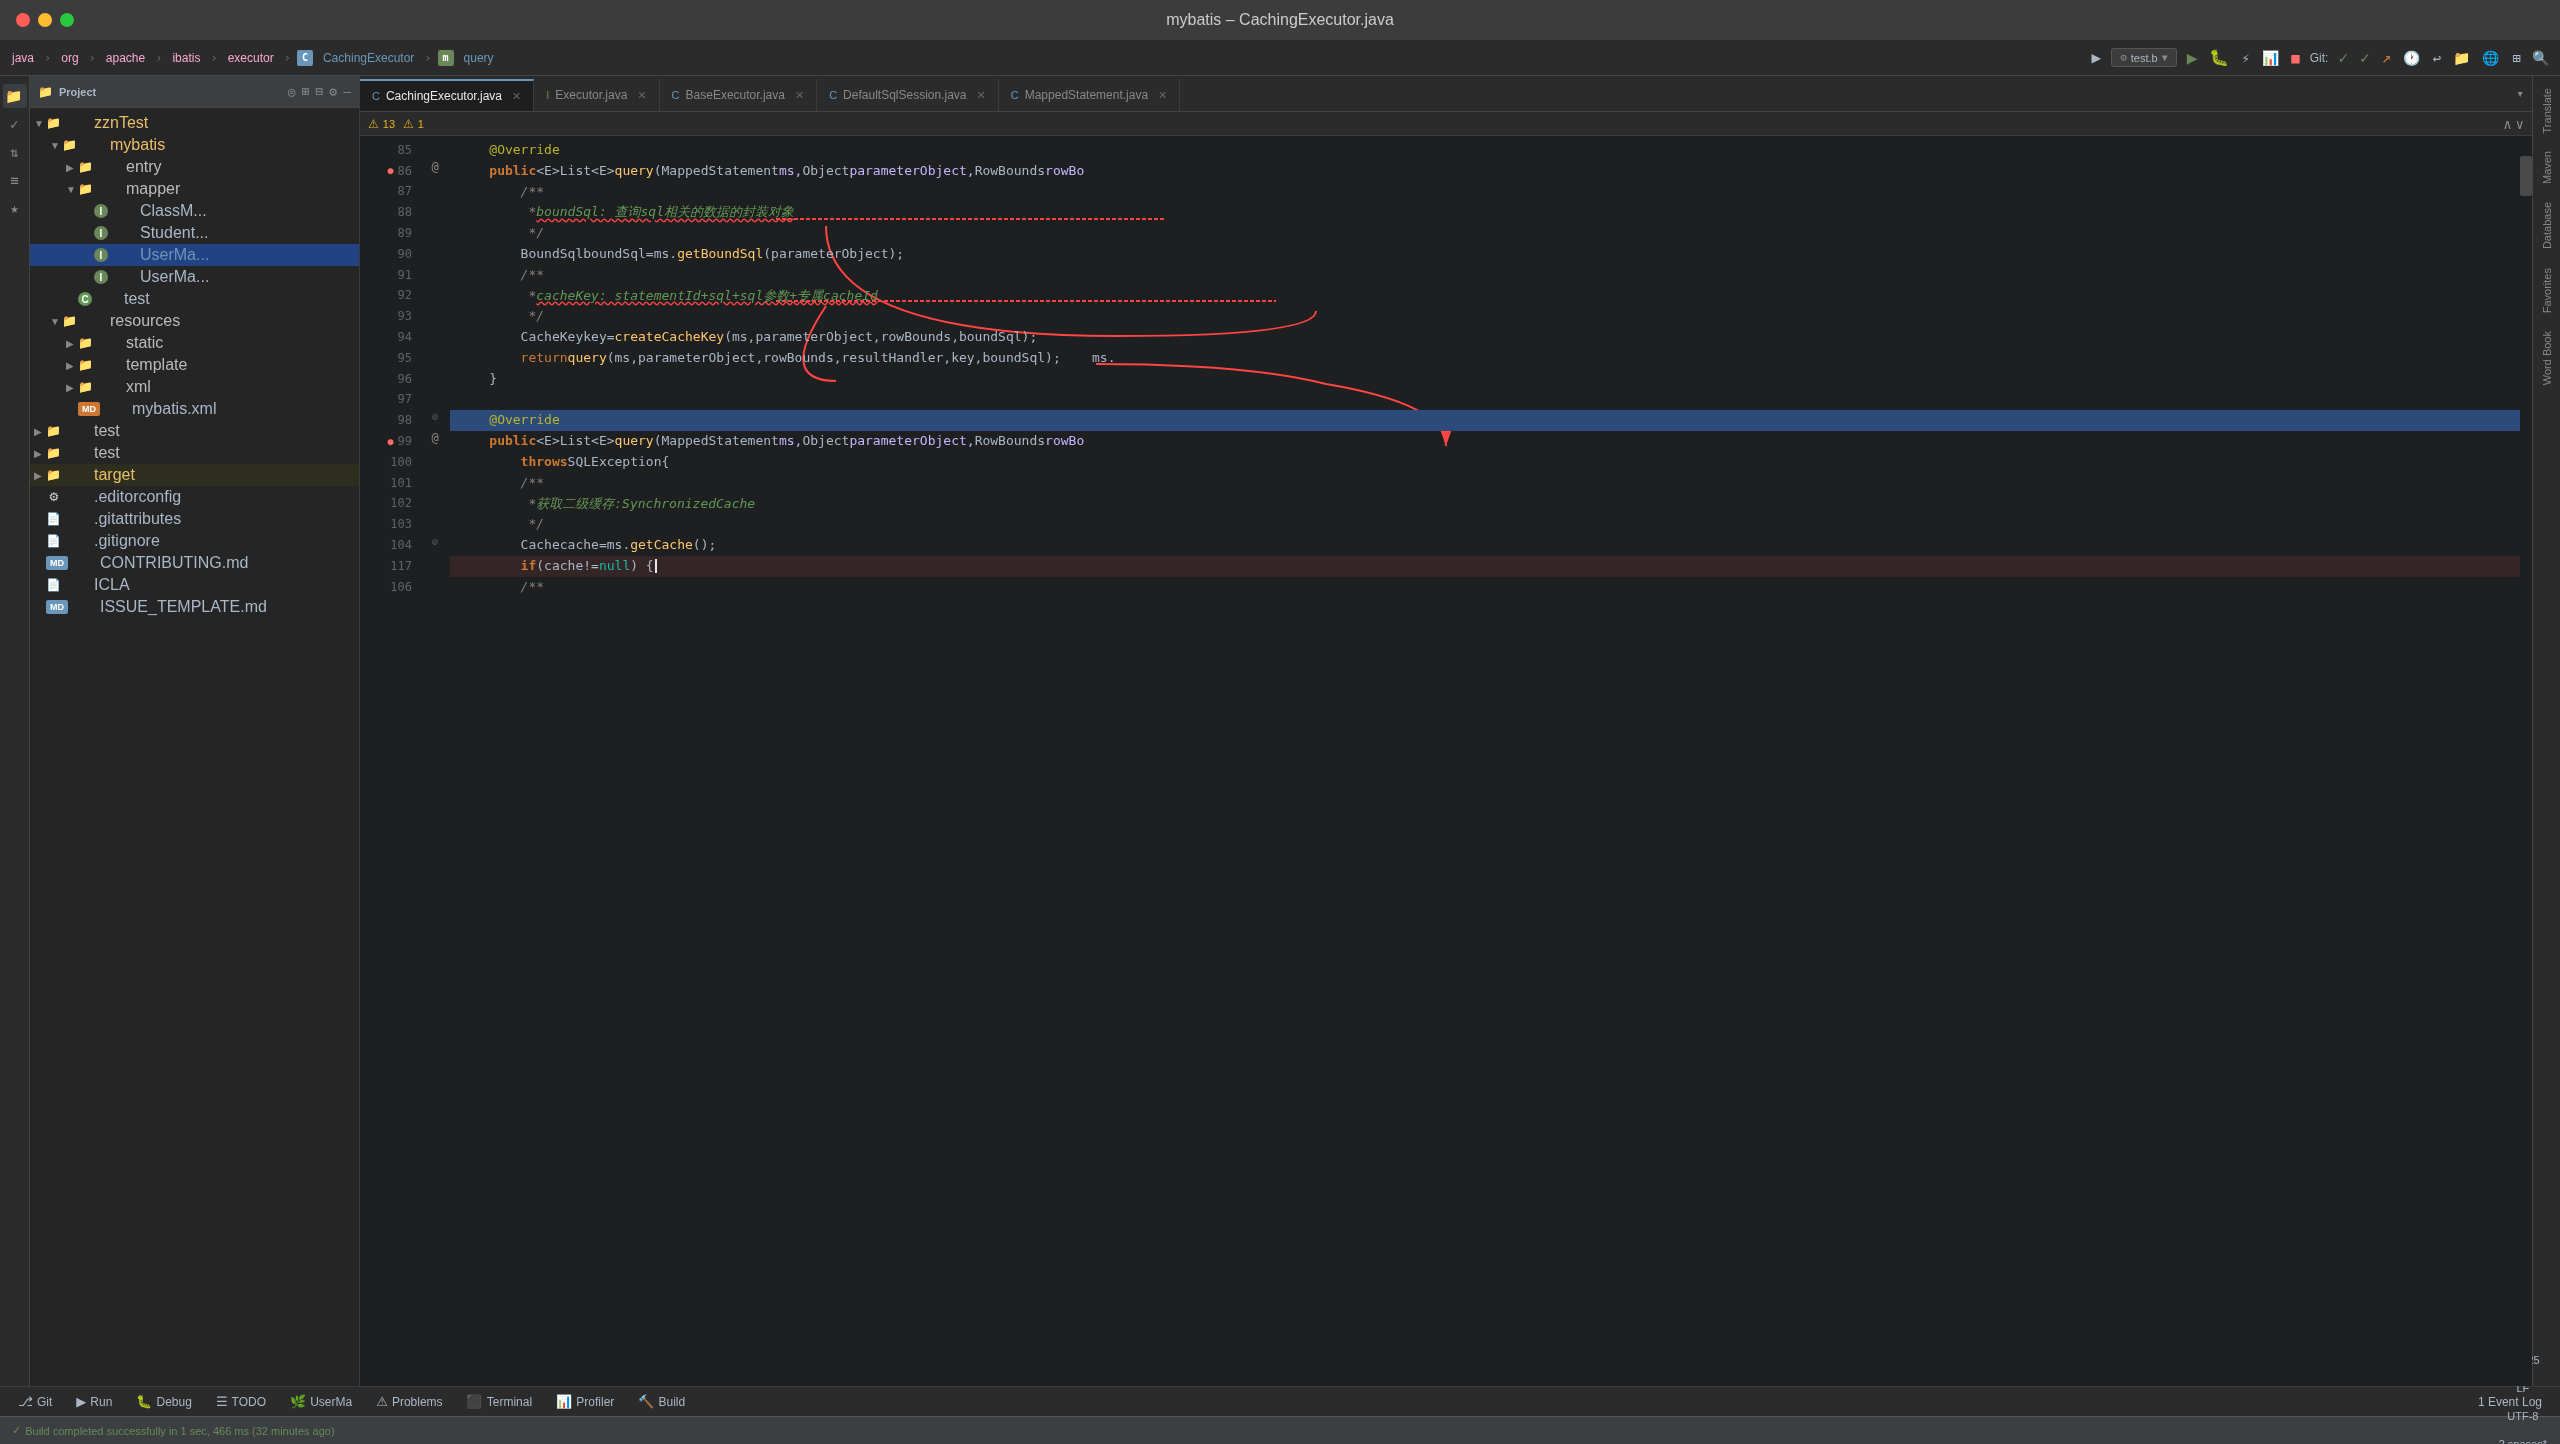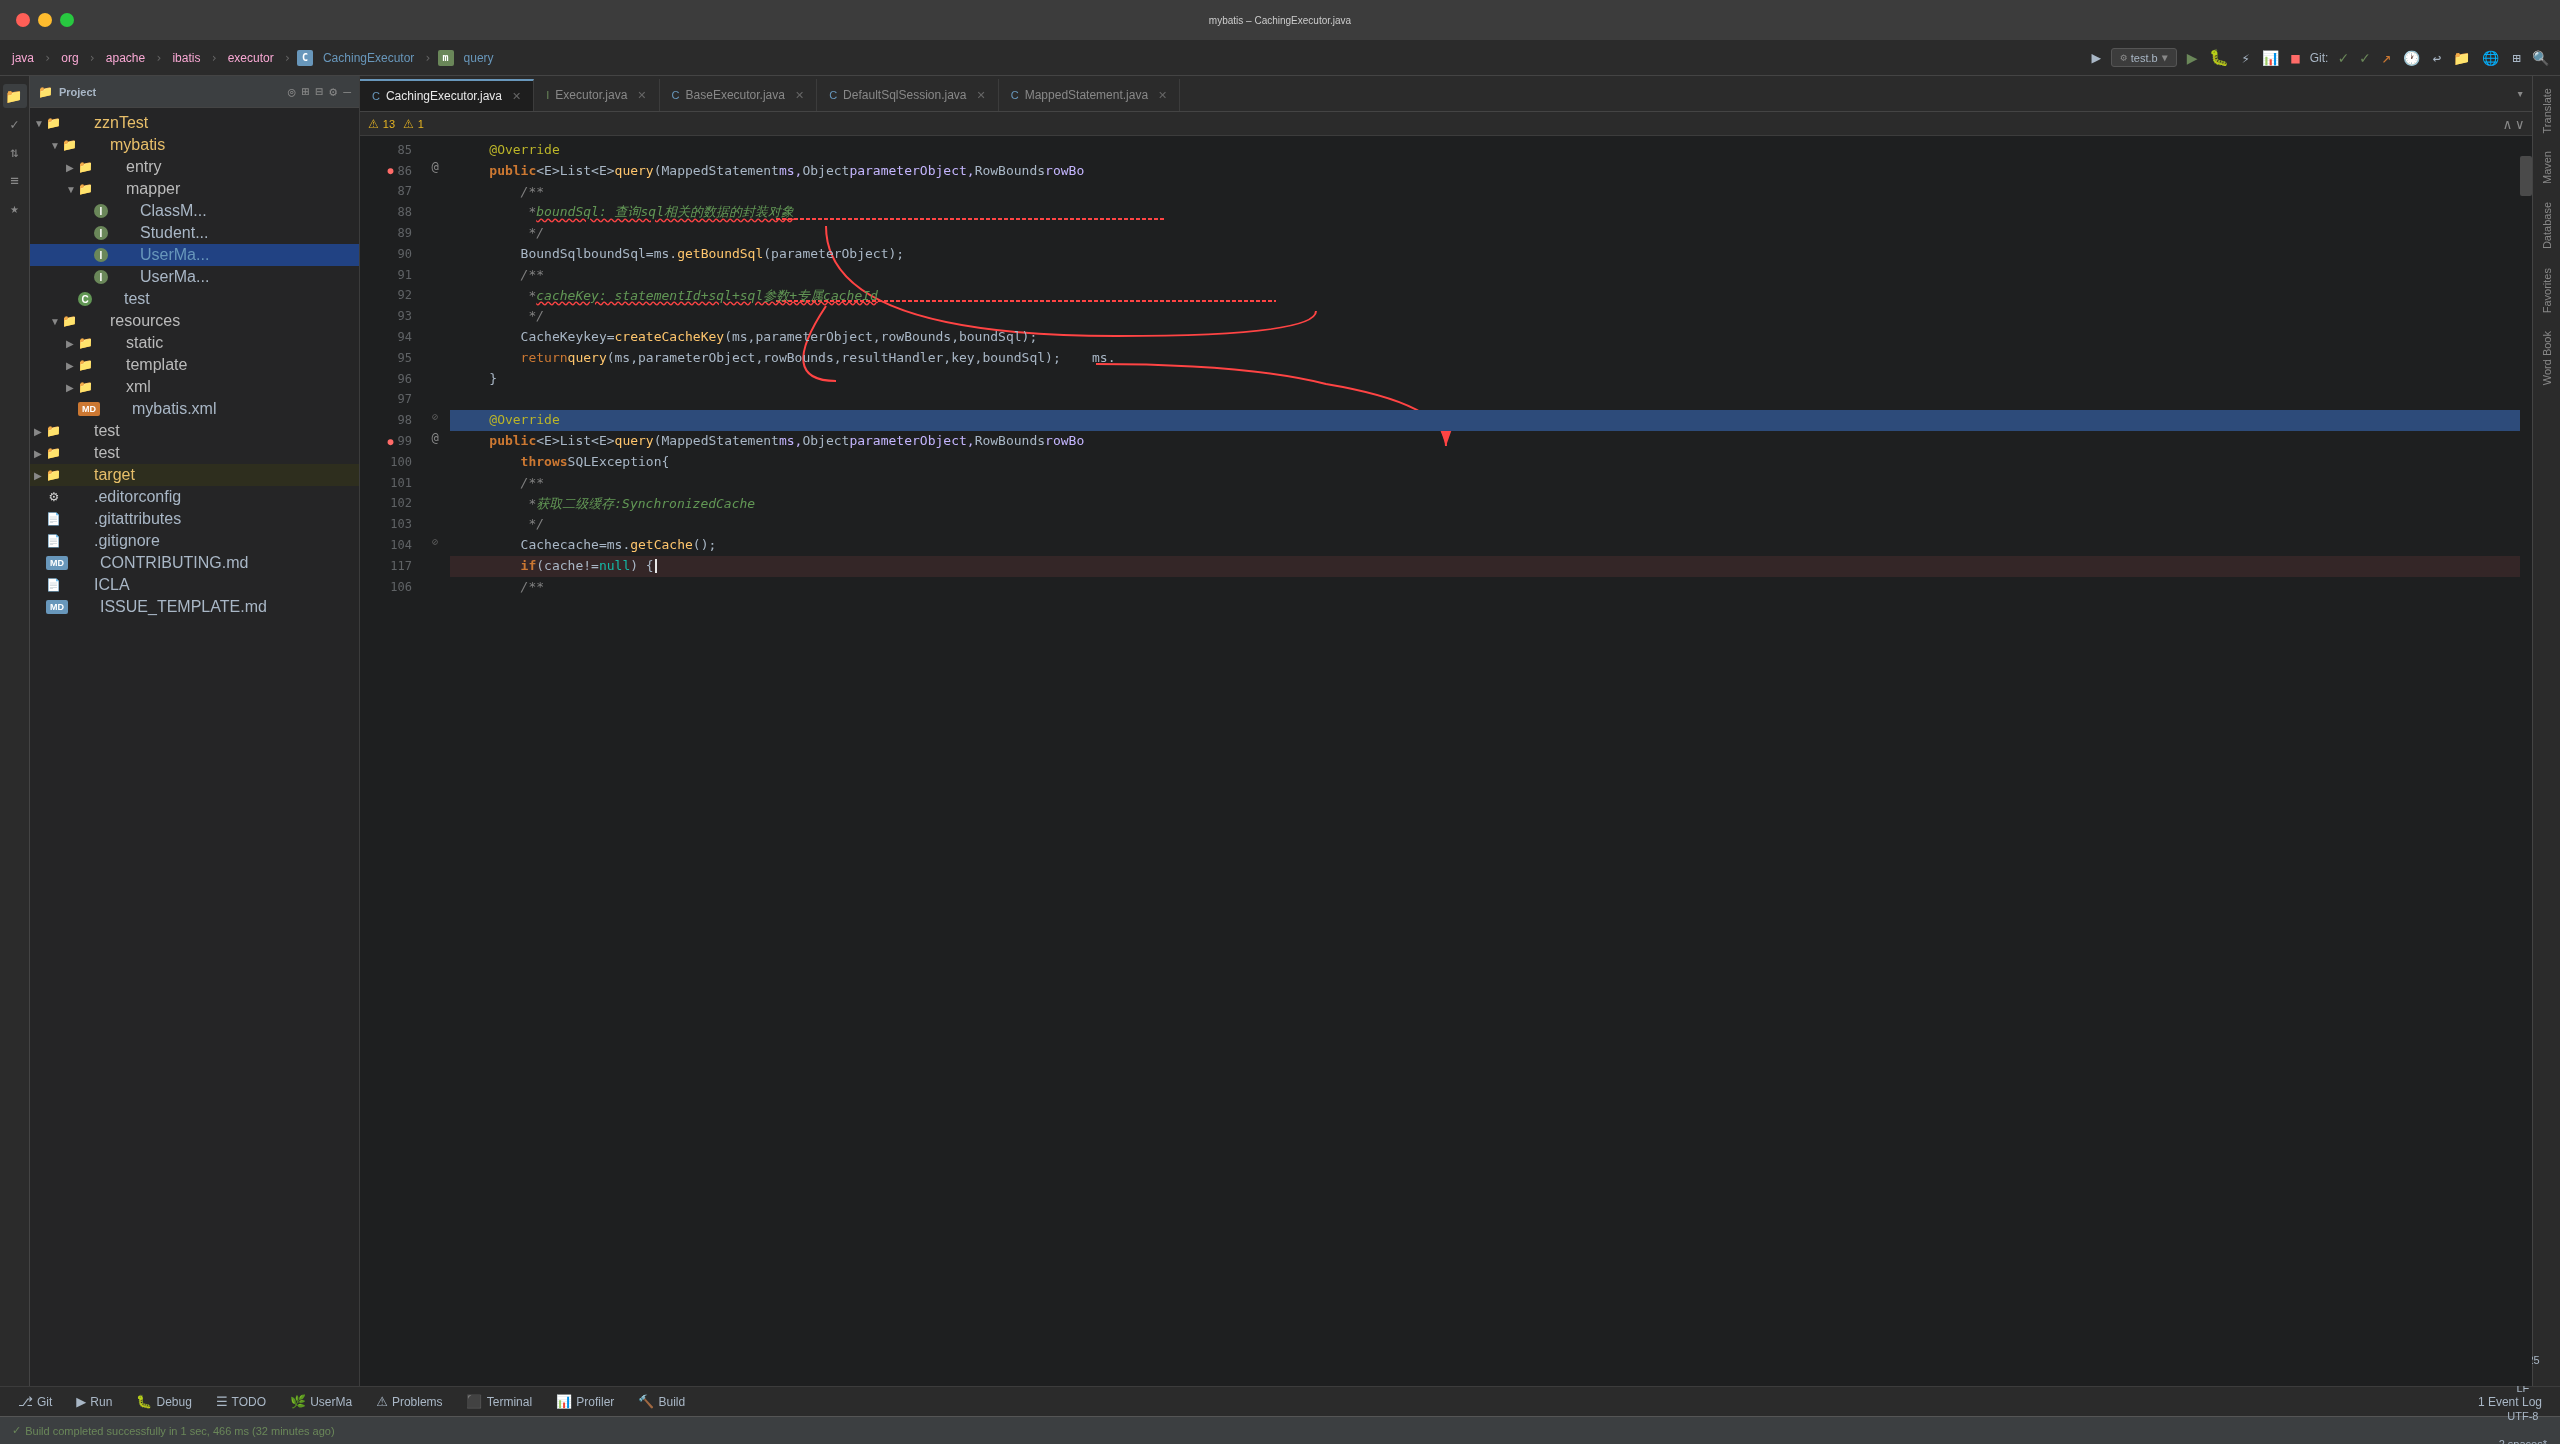--- a/index.html
+++ b/index.html
@@ -34,21 +34,21 @@
     .tb-btn {
       width: 14px; height: 14px;
       border-radius: 50%;
       display: inline-block;
     }
     .tb-close { background: #ff5f57; }
     .tb-min { background: #febc2e; }
     .tb-max { background: #28c840; }
     .title-text {
       color: #cccccc;
-      font-size: 10px;
+      font-size: 16px;
       font-family: -apple-system, sans-serif;
     }
 
     
     .nav-bar {
       background: #2b2b2b;
       height: 36px;
       display: flex;
       align-items: center;
       padding: 0 8px;

